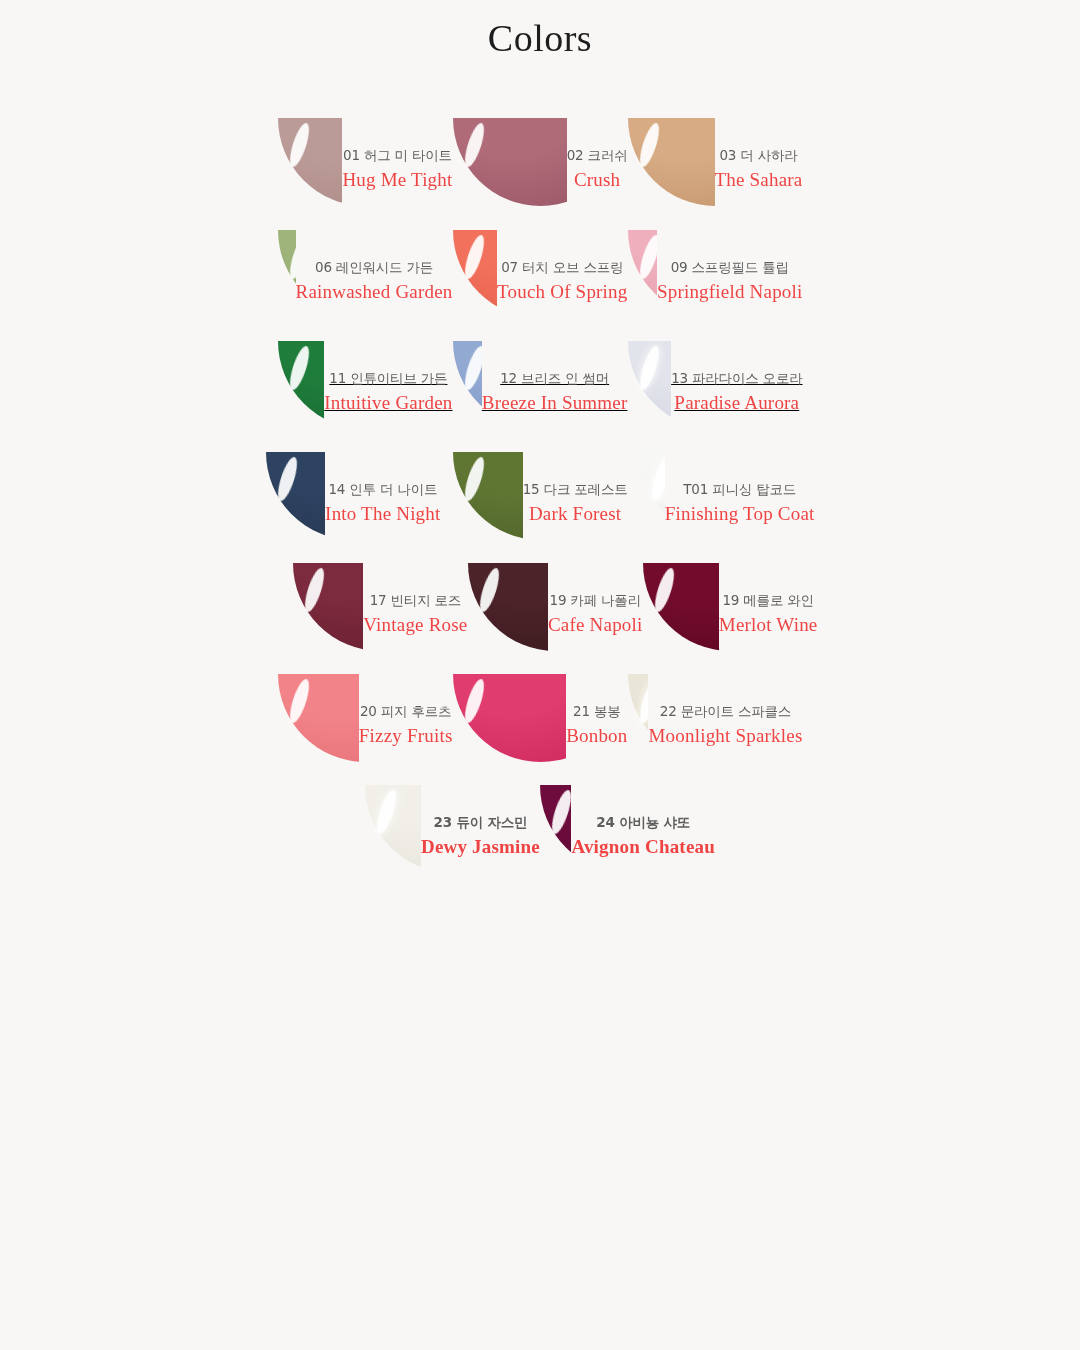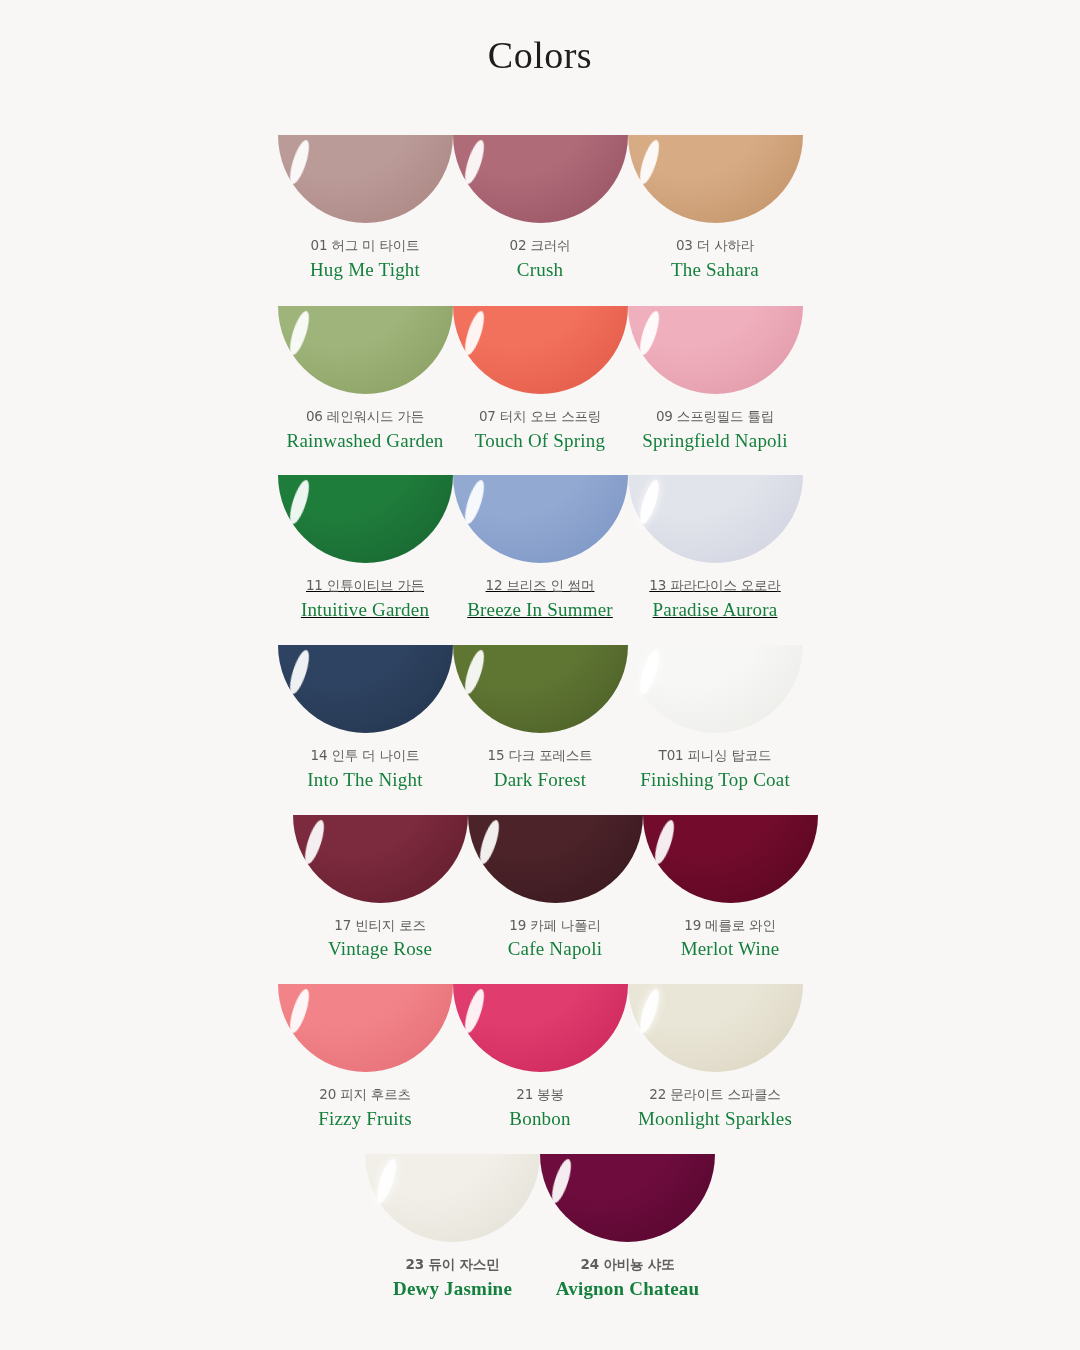--- a/index.html
+++ b/index.html
@@ -16,42 +16,42 @@
   }
 
   .page-title {
     text-align: center;
     font-family: "Liberation Serif", "DejaVu Serif", serif;
     font-size: 38px;
     font-weight: 400;
     letter-spacing: 0.5px;
     color: #1d1d1d;
     margin: 0;
-    padding-top: 27px;
+    padding-top: 10px;
     height: 56px;
     line-height: 56px;
   }
 
   .grid {
     position: relative;
     width: 1080px;
   }
 
   .row {
     display: flex;
     justify-content: center;
     align-items: flex-start;
     gap: 0px;
   }
 
   .swatch-cell {
     width: 175px;
     position: relative;
     display: flex;
-    flex-direction: column;
+    flex-direction: row;
     align-items: center;
   }
 
   
   .drop-wrap {
     width: 175px;
     height: 88px;
     overflow: hidden;
     position: relative;
   }
@@ -89,32 +89,32 @@
   .label-ko {
     font-family: "DejaVu Sans", "Liberation Sans", sans-serif;
     font-size: 13.5px;
     color: #5d5d5d;
     letter-spacing: -0.2px;
     white-space: nowrap;
   }
   .label-en {
     font-family: "Liberation Serif", "DejaVu Serif", serif;
     font-size: 19px;
-    color: #15803d;
+    color: #ef4444;
     margin-top: 4px;
     letter-spacing: 0.2px;
     white-space: nowrap;
     text-align: center;
   }
 
   
   #row-0 { margin-top: 52px; }
   #row-1 { margin-top: 24px; }
   #row-2 { margin-top: 23px; text-decoration: underline; }
-  #row-3 { margin-top: 23px; }
+  #row-3 { margin-top: 23px; gap: 12px; }
   #row-4 { margin-top: 23px; margin-left: 30px; }
   #row-5 { margin-top: 23px; }
   #row-6 { margin-top: 23px; font-weight: bold; }
 </style>
 </head>
 <body>
 
 <h1 class="page-title">Colors</h1>
 
 <div class="grid">

